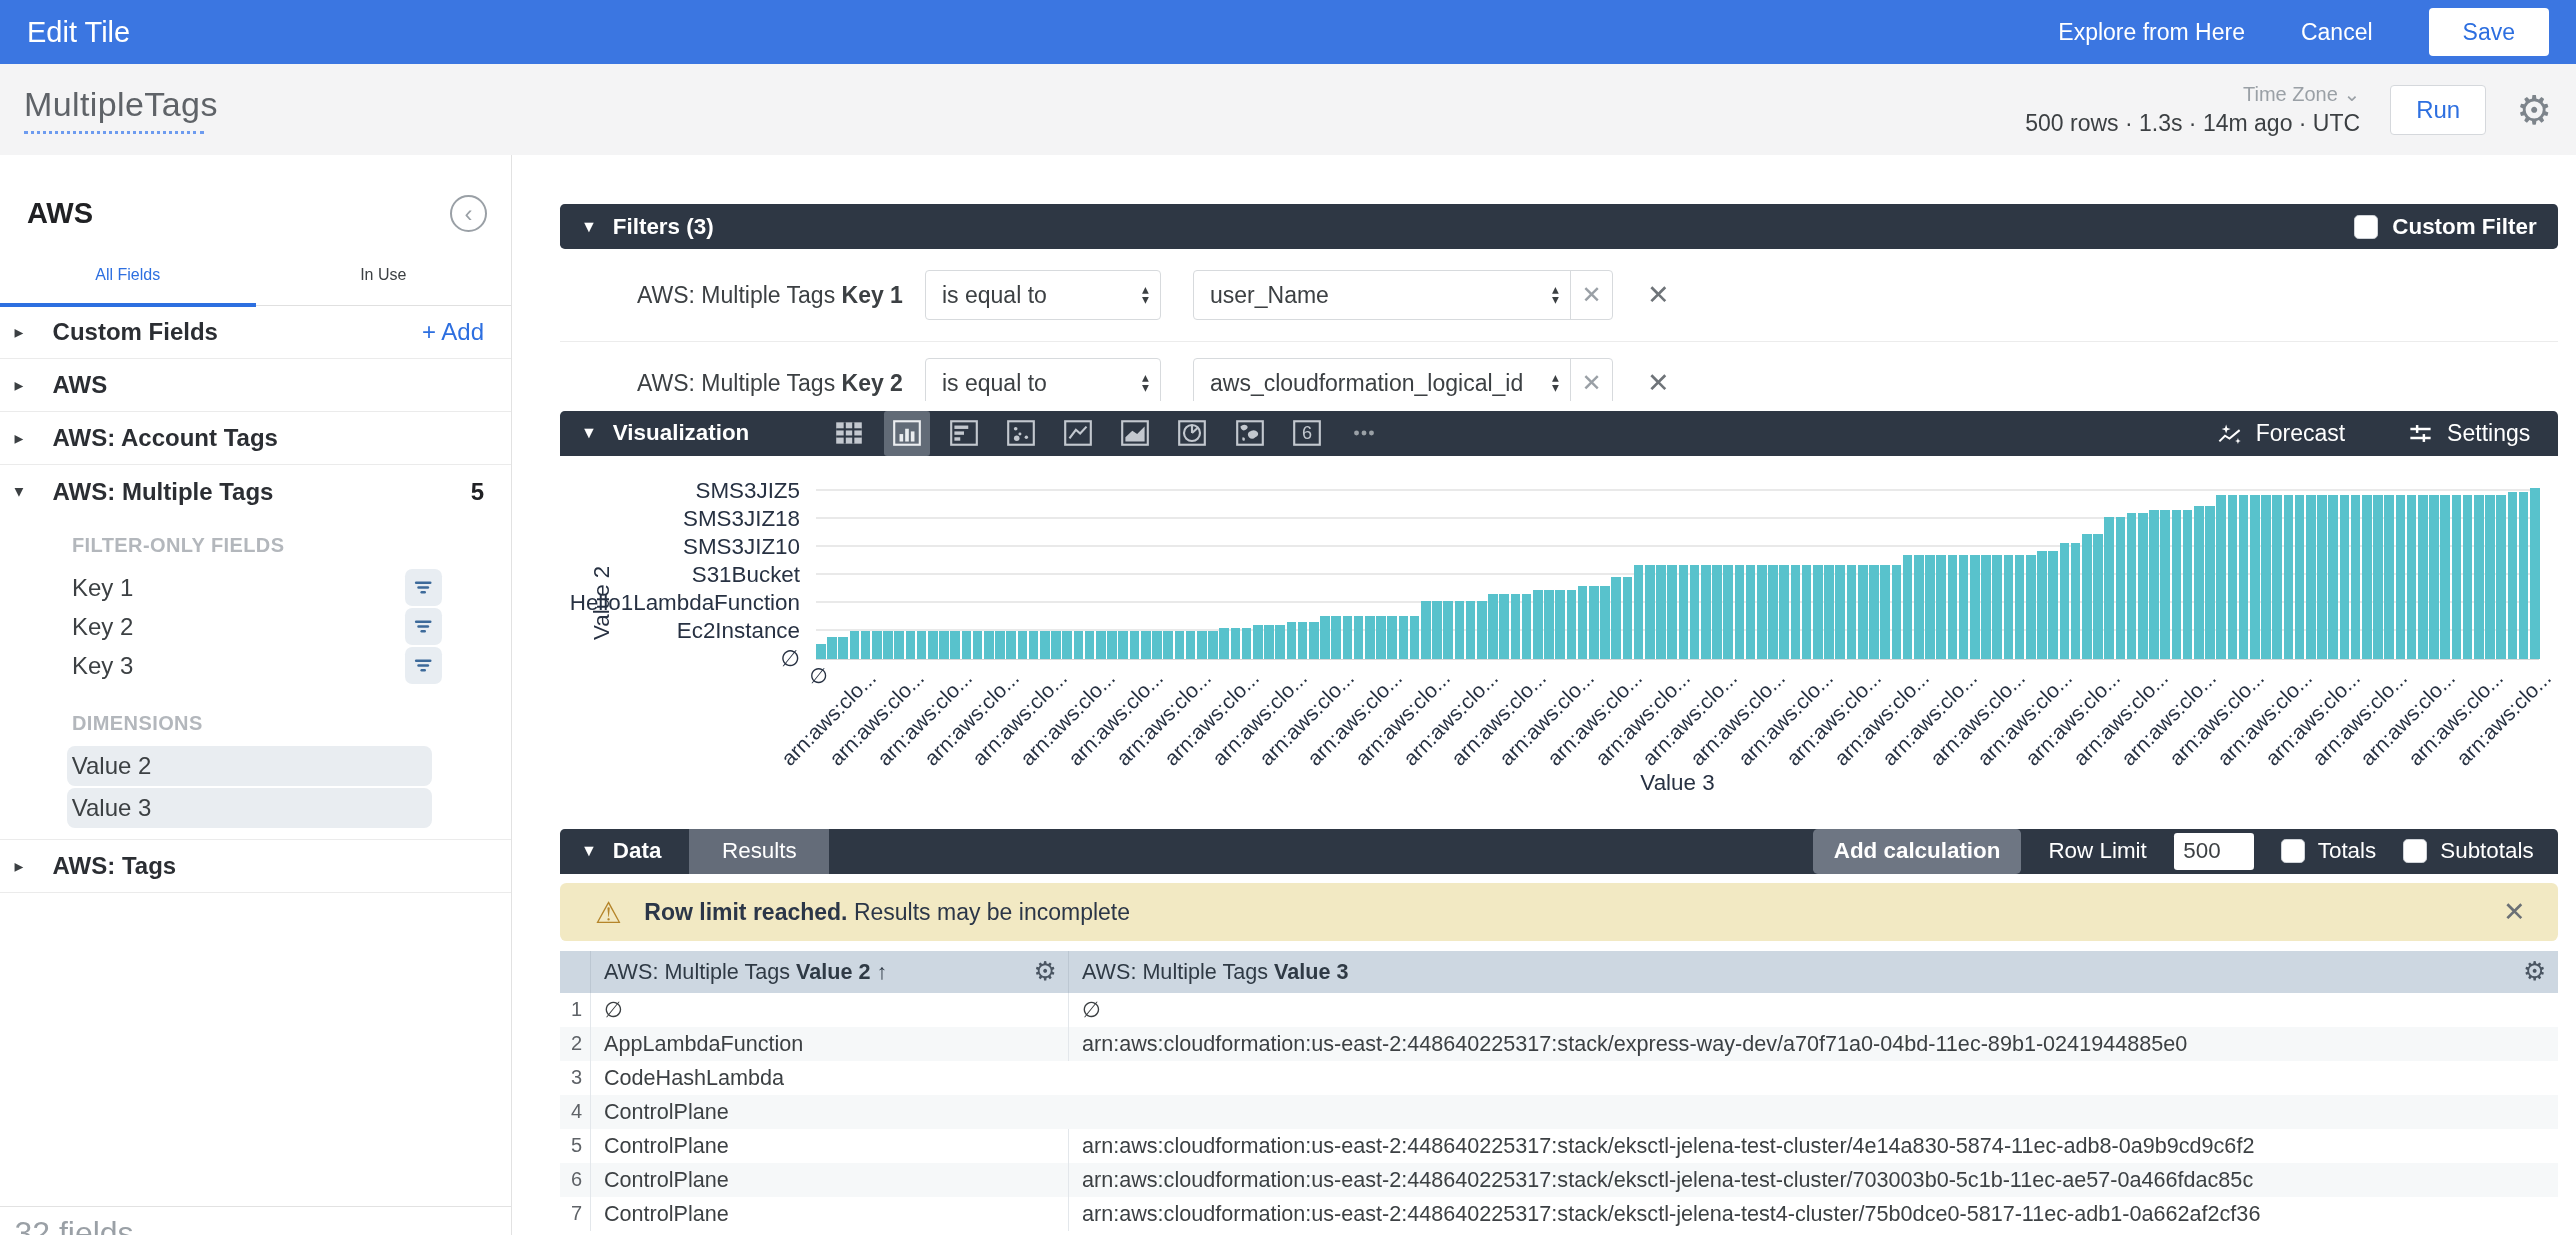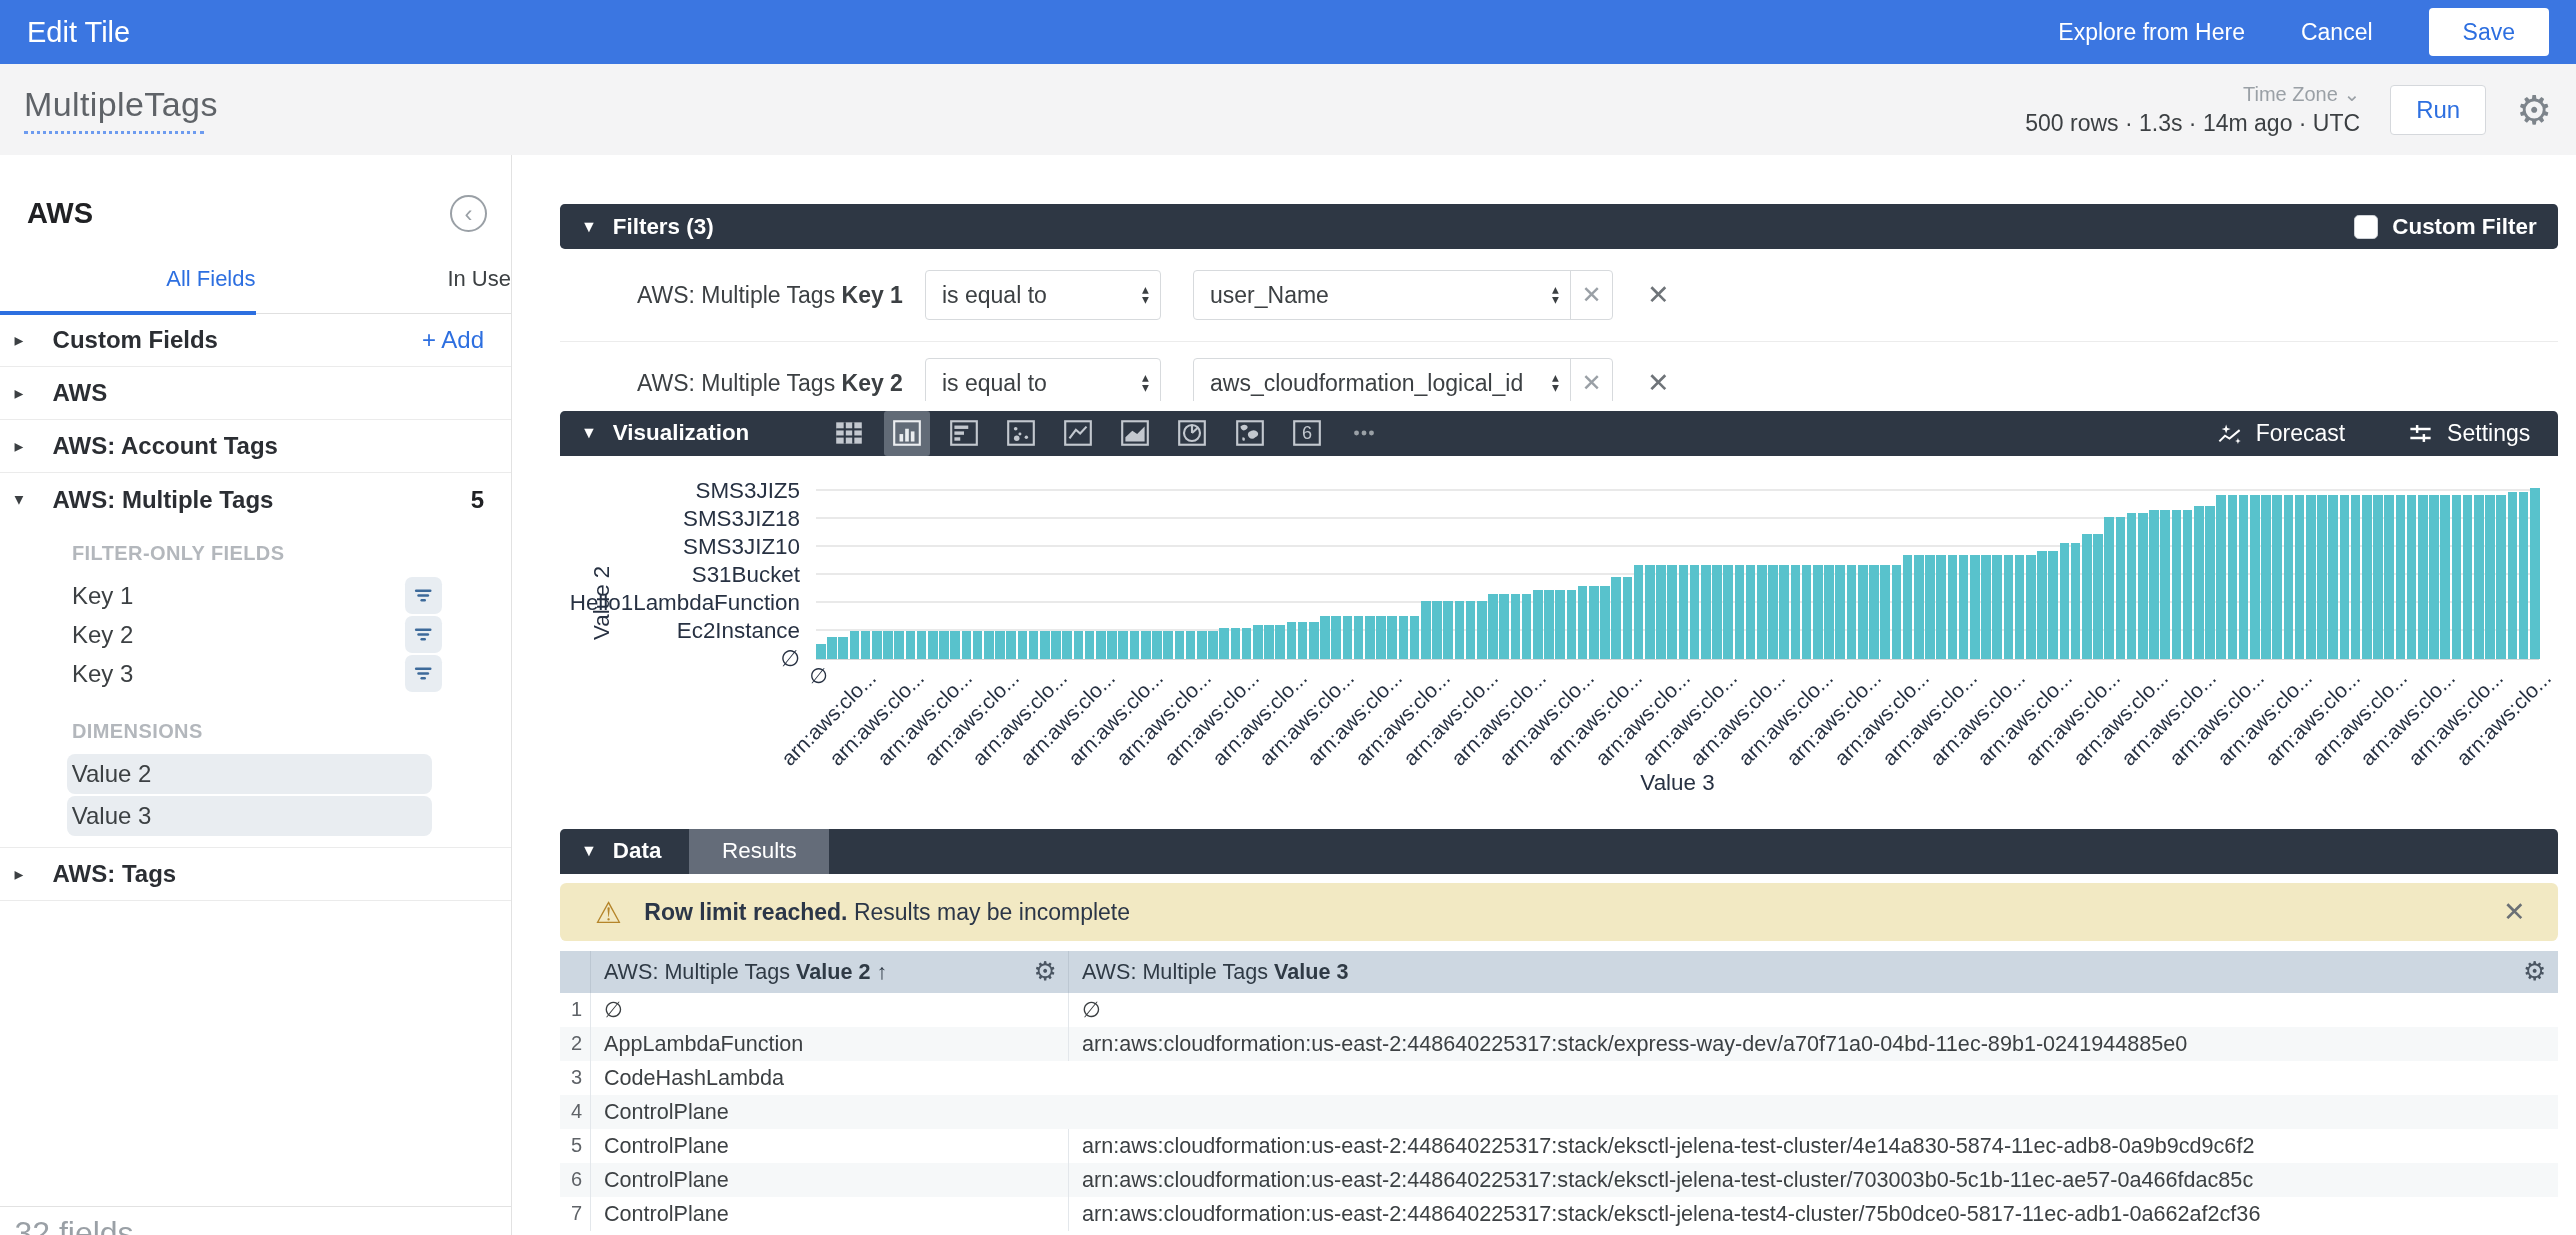--- a/index.html
+++ b/index.html
@@ -35,21 +35,21 @@
   .sb-head { display:flex; align-items:center; padding:0 24px 0 27px; }
   .sb-title { font-size:29px; font-weight:700; color:#202124; }
   .collapse-btn { margin-left:auto; width:37px; height:37px; border:2.4px solid #9aa0a6; border-radius:50%;
     color:#9aa0a6; font-size:24px; display:flex; align-items:center; justify-content:center; cursor:pointer; }
   .search-box { margin:24px 27px 0; height:54px; border:1.6px solid #c6c9cc; border-radius:8px;
     display:flex; align-items:center; padding:0 17.6px; background:#fff; }
   .search-box input { border:none; outline:none; font-size:25px; color:#3c4043; margin-left:17.6px; width:100%;
     font-family:"Liberation Sans",sans-serif; background:transparent; }
   .search-box input::placeholder { color:#9aa0a6; }
   .sb-tabs { display:flex; margin-top:34px; border-bottom:1.6px solid #e0e0e0; position:relative; }
-  .sb-tab { width:50%; text-align:right; font-size:22px; font-weight:500; padding-bottom:21px; cursor:pointer; }
+  .sb-tab { width:50%; text-align:center; font-size:16px; font-weight:500; padding-bottom:21px; cursor:pointer; }
   .sb-tab.active { color:#2d6fe0; }
   .sb-tab-underline { position:absolute; bottom:-1.6px; left:0; width:50%; height:4px; background:#2d6fe0; }
   .sb-group { display:flex; align-items:center; height:53px; border-bottom:1.6px solid #ebebeb;
     padding:0 27px 0 14.4px; cursor:pointer; }
   .sb-group.expanded { border-bottom:none; }
   .caret { font-size:17.6px; color:#3c4043; width:27px; flex:none; }
   .sb-group-label { font-size:24px; font-weight:600; color:#2b2e33; margin-left:11.2px; }
   .sb-add { margin-left:auto; color:#2d6fe0; font-size:24px; }
   .sb-count { margin-left:auto; font-size:24px; font-weight:700; color:#202124; }
   .sb-sec-label { font-size:20px; font-weight:700; letter-spacing:0.4px; color:#b3b7bc; padding-left:72px; margin:16px 0 11.2px; }
@@ -644,20 +644,33 @@
           <span style="left: 97.2222%;">arn:aws:clo...</span>
           <span style="left: 100%;">arn:aws:clo...</span>
         </div>
       <div class="xlabel">Value 3</div>
     </div>
 
     <div class="panel-head data-head">
       <span class="caret">▼</span>
       <span class="panel-title">Data</span>
       <div class="results-tab">Results</div>
+      <div class="data-right">
+        <button class="add-calc">Add calculation</button>
+        <span class="rowlimit-label">Row Limit</span>
+        <input class="rowlimit-input" value="500" style="">
+        <span class="cb-wrap">
+          <span class="cb"></span>
+          <span>Totals</span>
+        </span>
+        <span class="cb-wrap">
+          <span class="cb"></span>
+          <span>Subtotals</span>
+        </span>
+      </div>
     </div>
 
     <div class="warning">
       <span class="warn-icon">⚠</span>
       <span><b>Row limit reached.</b><span> Results may be incomplete</span></span>
       <span class="warn-x">✕</span>
     </div>
 
     <div class="table">
       <div class="thead">

